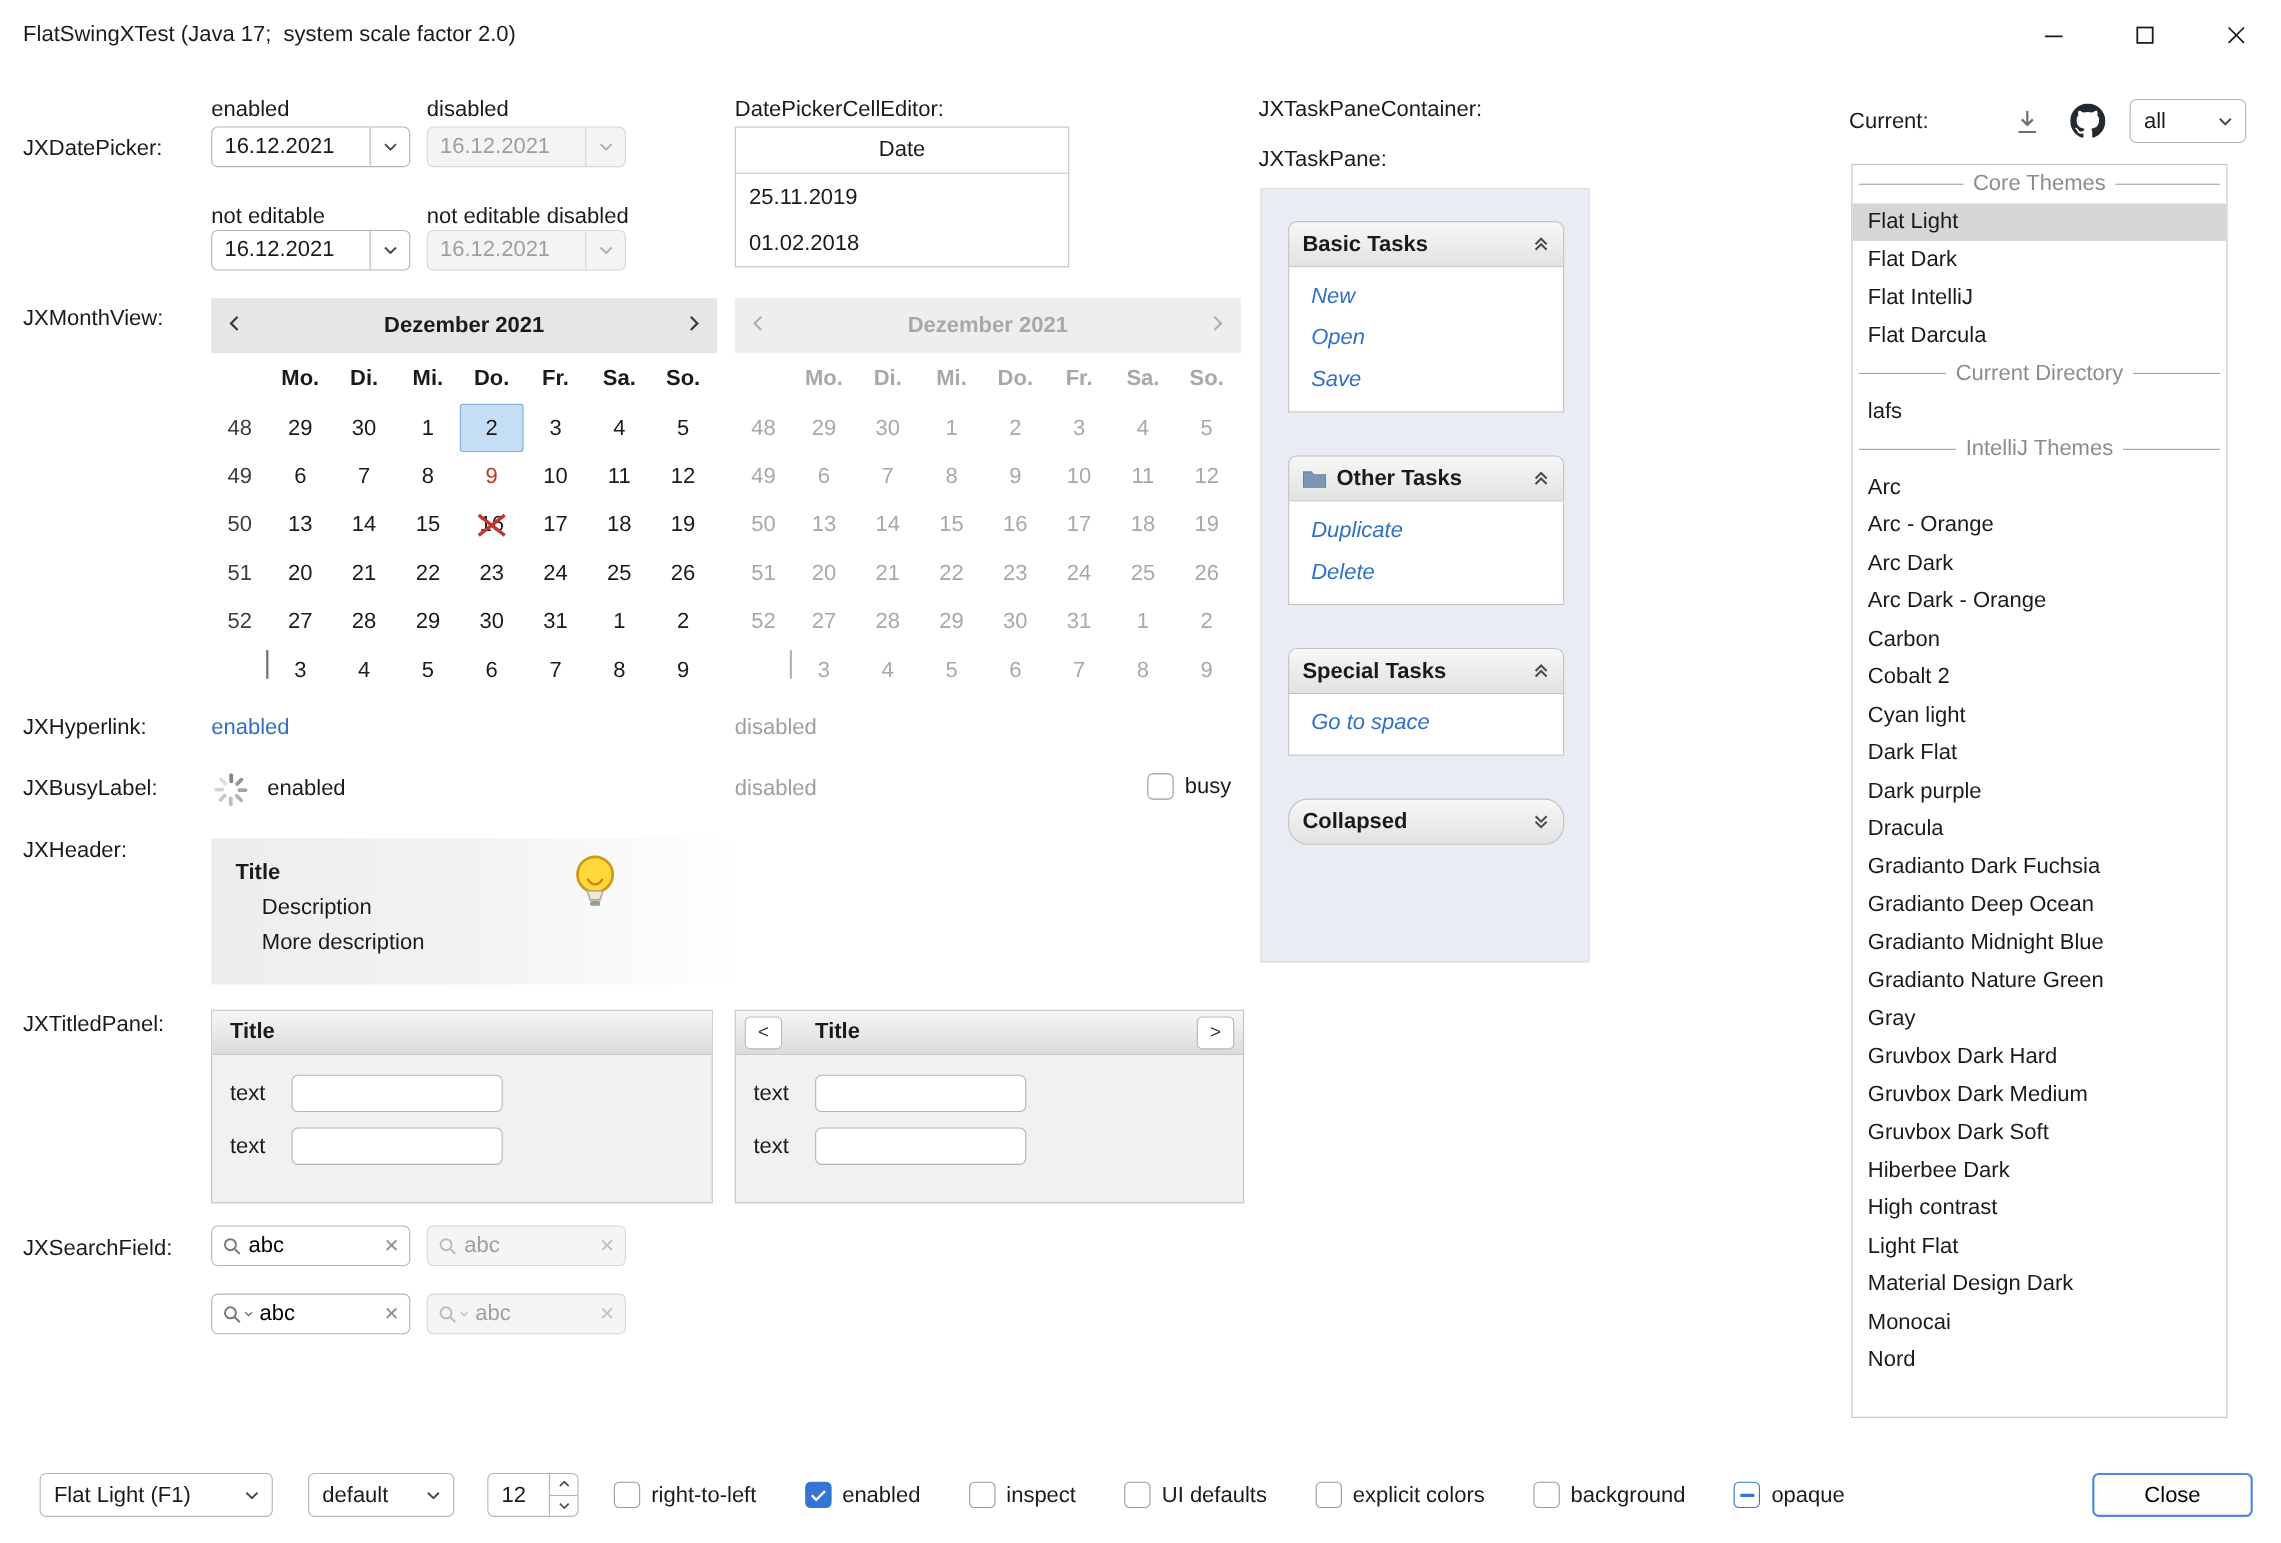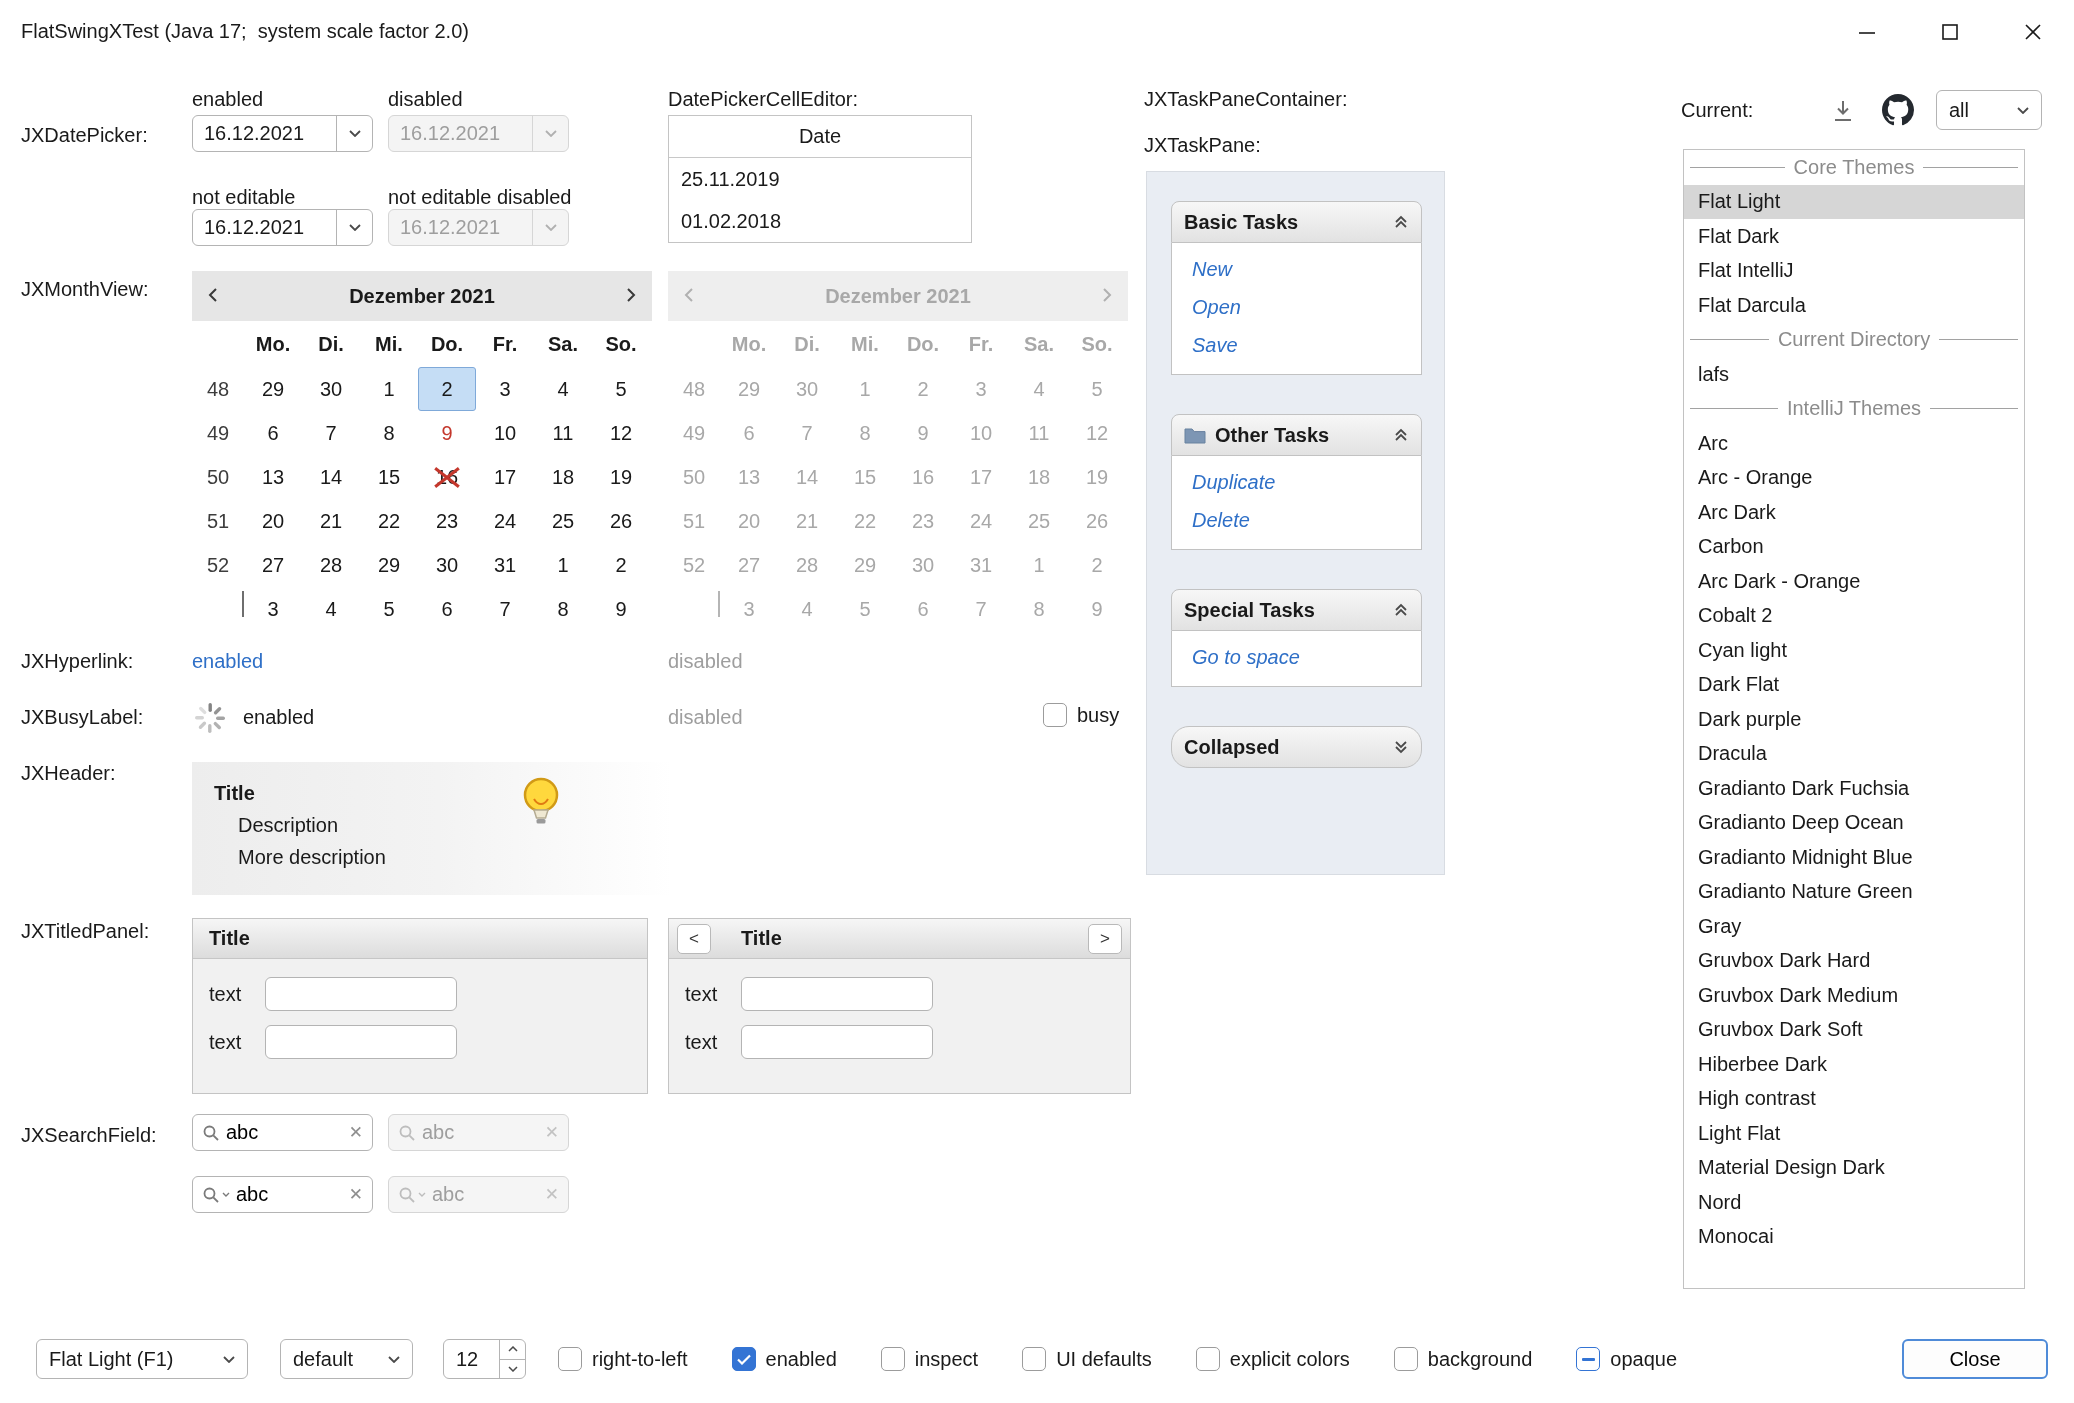--- a/index.html
+++ b/index.html
@@ -560,41 +560,41 @@
     <div class="theme-sep">
       <span>Current Directory</span>
     </div>
     <div class="theme-item">lafs</div>
     <div class="theme-sep">
       <span>IntelliJ Themes</span>
     </div>
     <div class="theme-item">Arc</div>
     <div class="theme-item">Arc - Orange</div>
     <div class="theme-item">Arc Dark</div>
+    <div class="theme-item">Arc Dark - Orange</div>
     <div class="theme-item">Carbon</div>
-    <div class="theme-item">Arc Dark - Orange</div>
     <div class="theme-item">Cobalt 2</div>
     <div class="theme-item">Cyan light</div>
     <div class="theme-item">Dark Flat</div>
     <div class="theme-item">Dark purple</div>
     <div class="theme-item">Dracula</div>
     <div class="theme-item">Gradianto Dark Fuchsia</div>
     <div class="theme-item">Gradianto Deep Ocean</div>
     <div class="theme-item">Gradianto Midnight Blue</div>
     <div class="theme-item">Gradianto Nature Green</div>
     <div class="theme-item">Gray</div>
     <div class="theme-item">Gruvbox Dark Hard</div>
     <div class="theme-item">Gruvbox Dark Medium</div>
     <div class="theme-item">Gruvbox Dark Soft</div>
     <div class="theme-item">Hiberbee Dark</div>
     <div class="theme-item">High contrast</div>
     <div class="theme-item">Light Flat</div>
     <div class="theme-item">Material Design Dark</div>
+    <div class="theme-item">Monocai</div>
     <div class="theme-item">Nord</div>
-    <div class="theme-item">Monocai</div>
   </div>
 
 <div class="combo abs" style="left:36px;top:1339px;width:212px;height:40px">
   <span class="combo-text">Flat Light (F1)</span>
   <svg width="12" height="7" viewBox="0 0 12 7">
       <polyline points="1,1 6,6 11,1" fill="none" stroke="#4a4a4a" stroke-width="1.8"></polyline>
     </svg>
 </div>
 <div class="combo abs" style="left:280px;top:1339px;width:133px;height:40px">
   <span class="combo-text">default</span>

